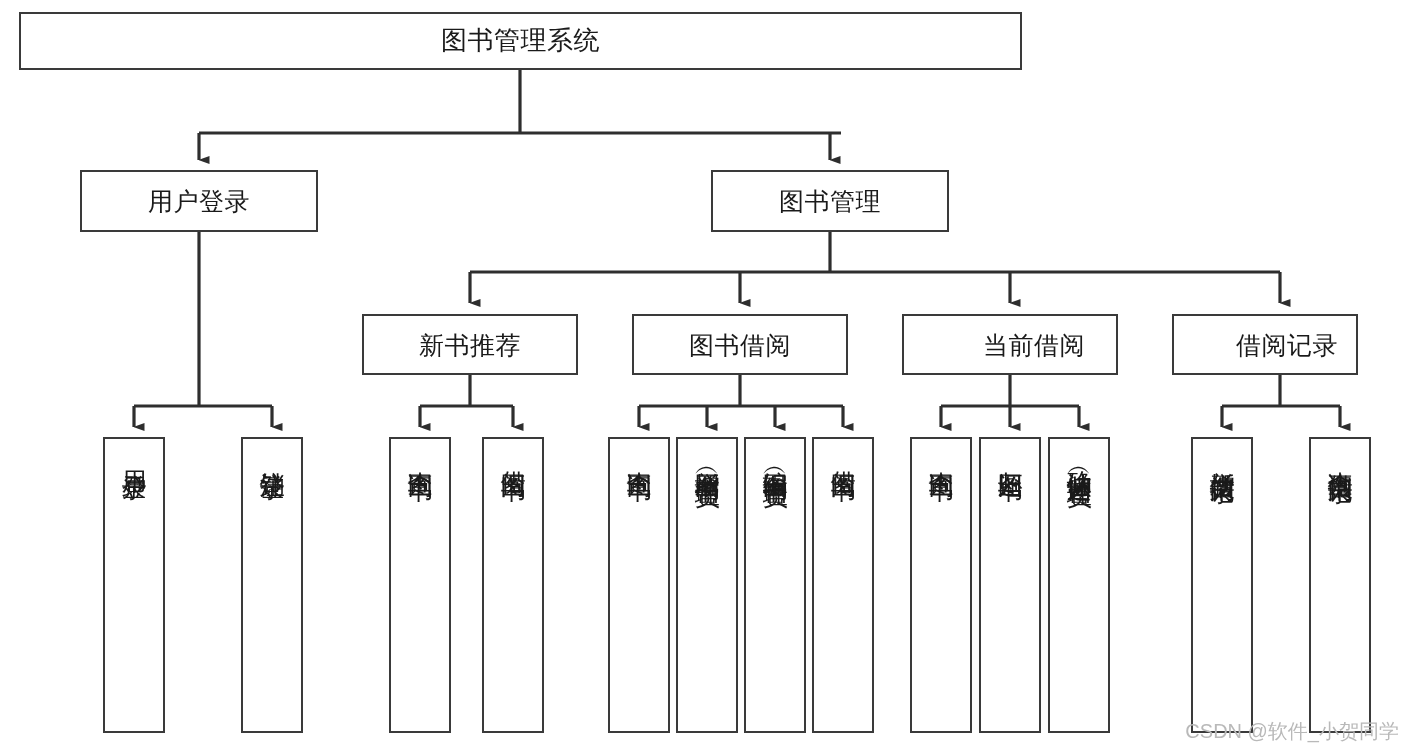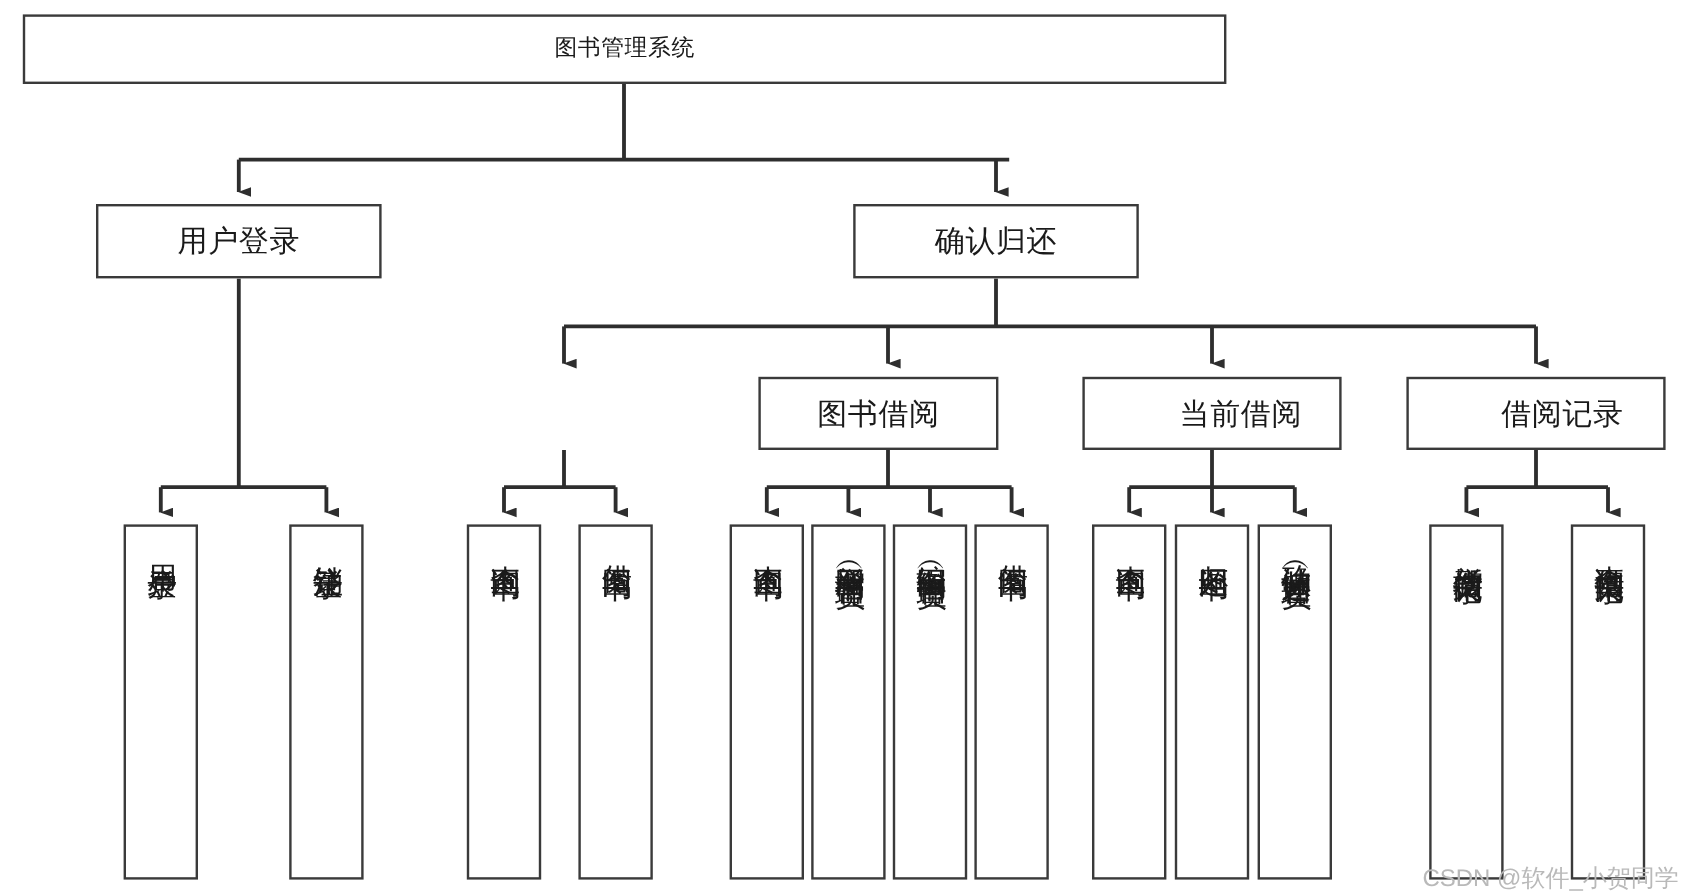--- a/index.html
+++ b/index.html
@@ -41,21 +41,21 @@
     text-align: center;
     line-height: 1.12;
     white-space: nowrap;
   }
   
   .node.h .lbl {
     font-size: 25px;
     letter-spacing: 0.5px;
   }
   .node.root .lbl {
-    font-size: 19px;
+    font-size: 26px;
   }
   
   .node.v {
     align-items: flex-start;
     padding-top: 12px;
   }
   .node.v .lbl {
     writing-mode: vertical-rl;
     text-orientation: upright;
     font-size: 25px;
@@ -129,30 +129,33 @@
   </svg>
 
   <div class="node h root" style="left:19px; top:12px; width:1003px; height:58px;">
     <span class="lbl">图书管理系统</span>
   </div>
 
   <div class="node h" style="left:80px; top:170px; width:238px; height:62px;">
     <span class="lbl">用户登录</span>
   </div>
   <div class="node h" style="left:711px; top:170px; width:238px; height:62px;">
-    <span class="lbl">确认归还</span>
-  </div>
-
-  <div class="node h" style="left:632px; top:314px; width:200px; height:61px;">
+    <span class="lbl">图书管理</span>
+  </div>
+
+  <div class="node h" style="left:362px; top:314px; width:216px; height:61px;">
+    <span class="lbl">新书推荐</span>
+  </div>
+  <div class="node h" style="left:632px; top:314px; width:216px; height:61px;">
     <span class="lbl">图书借阅</span>
   </div>
   <div class="node h" style="left:902px; top:314px; width:216px; height:61px;padding-left:48px;">
     <span class="lbl">当前借阅</span>
   </div>
-  <div class="node h" style="left:1172px; top:314px; width:216px; height:61px;padding-left:44px;">
+  <div class="node h" style="left:1172px; top:314px; width:186px; height:61px;padding-left:44px;">
     <span class="lbl">借阅记录</span>
   </div>
 
   <div class="node v" style="left:103px; top:437px; width:62px; height:296px;">
     <span class="lbl">用户登录</span>
   </div>
   <div class="node v" style="left:241px; top:437px; width:62px; height:296px;">
     <span class="lbl">注销登录</span>
   </div>
 

